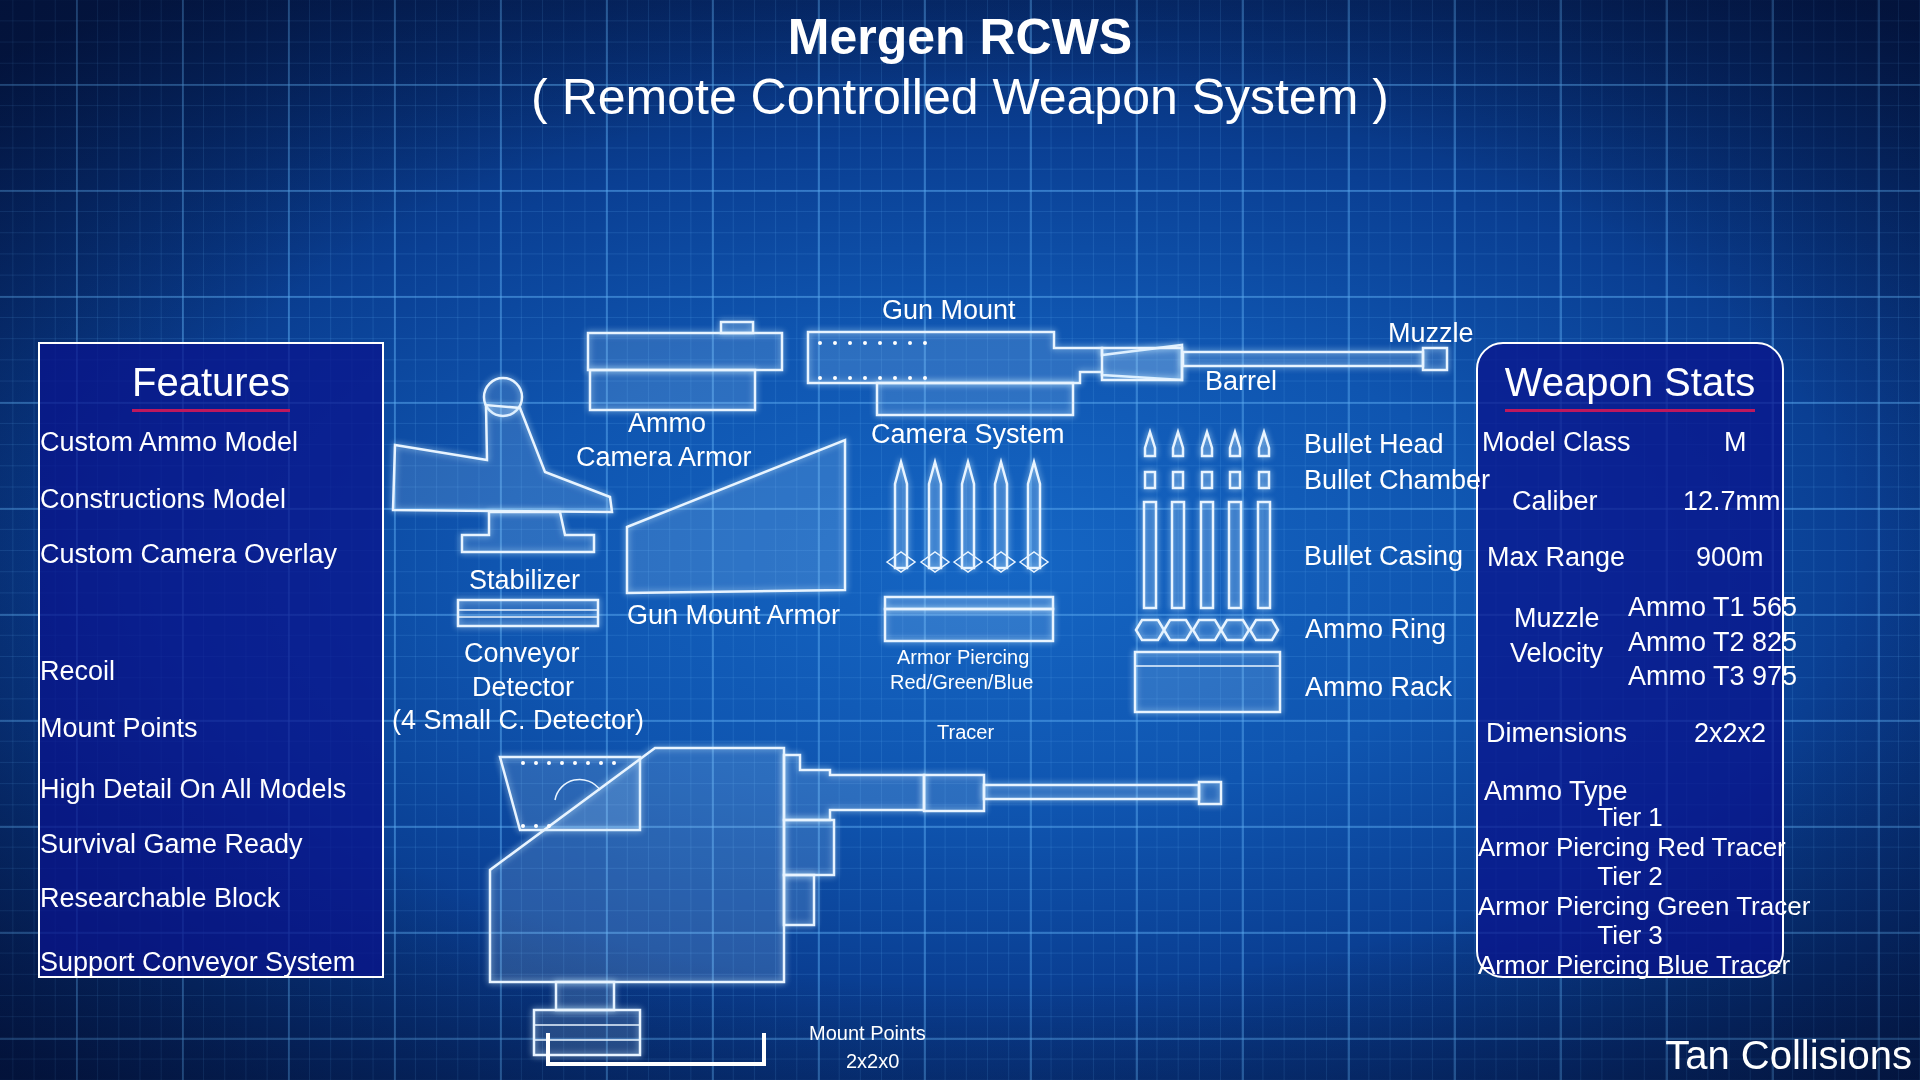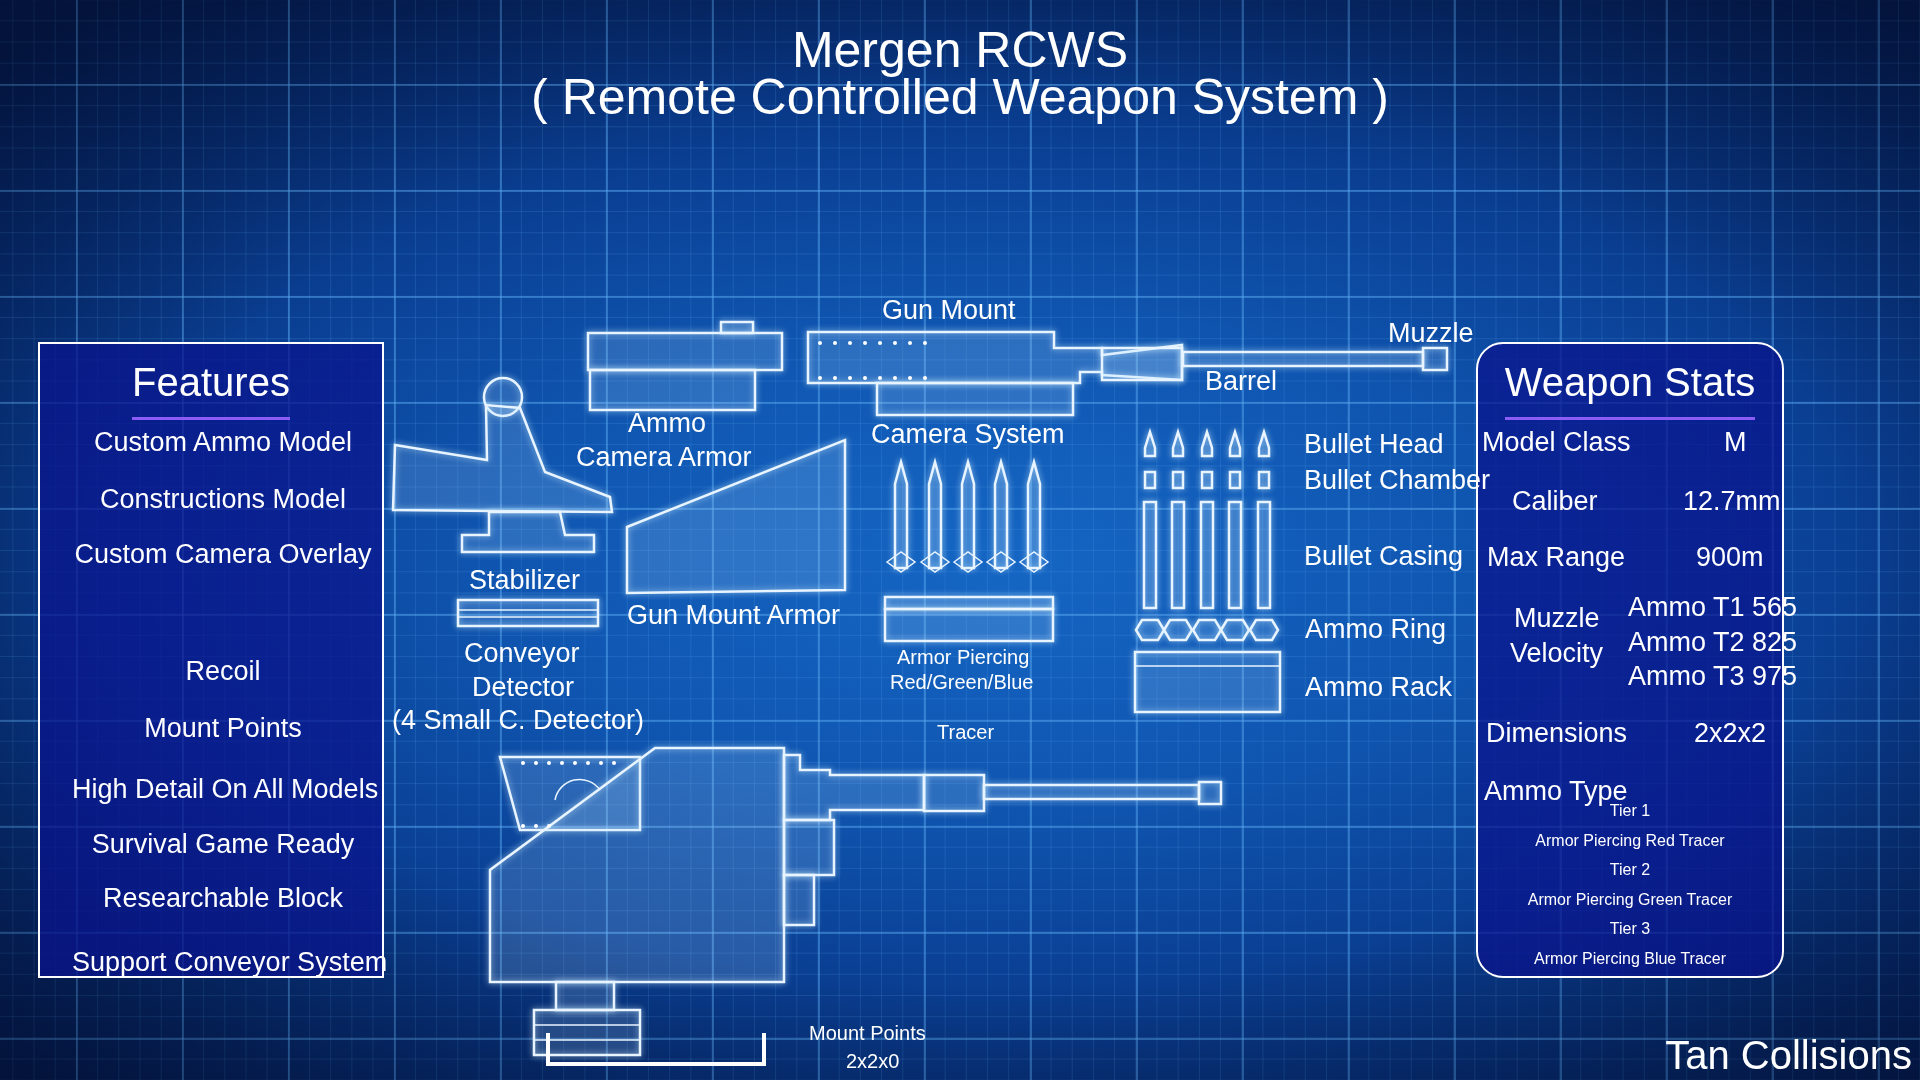--- a/index.html
+++ b/index.html
@@ -13,31 +13,31 @@
       linear-gradient(to right, rgba(90,170,240,0.45) 2px, transparent 2px),
       linear-gradient(to bottom, rgba(90,170,240,0.45) 2px, transparent 2px),
       linear-gradient(to right, rgba(90,170,240,0.18) 1px, transparent 1px),
       linear-gradient(to bottom, rgba(90,170,240,0.18) 1px, transparent 1px);
     background-size:106px 106px,106px 106px,21.2px 21.2px,21.2px 21.2px;
     background-position:-30px -22px,-30px -22px,-30px -22px,-30px -22px;
   }
   .vignette{position:absolute;inset:0;
     background:radial-gradient(ellipse 80% 75% at 52% 50%, rgba(0,0,0,0) 55%, rgba(2,10,40,0.55) 100%);}
   .title{position:absolute;left:0;width:1920px;text-align:center;font-size:50px;line-height:1;}
-  .t1{top:25px;}
+  .t1{top:12px;font-weight:bold;}
   .t2{top:72px;}
   .panel{position:absolute;border:2px solid #fff;background:rgba(10,20,140,0.75);box-sizing:border-box;}
   .panel-left{left:38px;top:342px;width:346px;height:636px;}
   .panel-right{left:1476px;top:342px;width:308px;height:636px;border-radius:27px;}
   .panel-heading{position:absolute;left:0;right:0;text-align:center;font-size:40px;top:16px;}
-  .panel-heading span{border-bottom:3px solid #8b5cf6;padding-bottom:13px;}
-  .feat{position:absolute;left:0;right:8px;text-align:center;font-size:27px;white-space:nowrap;margin-left:32px;}
+  .panel-heading span{border-bottom:3px solid #be185d;padding-bottom:5px;}
+  .feat{position:absolute;left:0;right:8px;font-size:27px;white-space:nowrap;}
   .stat-label{position:absolute;font-size:27px;white-space:nowrap;text-align:center;}
   .stat-value{position:absolute;font-size:27px;white-space:nowrap;text-align:center;}
-  .ammo-line{position:absolute;left:0;right:0;text-align:center;font-size:16px;white-space:nowrap;}
+  .ammo-line{position:absolute;left:0;right:0;text-align:center;font-size:26px;white-space:nowrap;}
   .lbl{position:absolute;font-size:27px;white-space:nowrap;text-align:center;line-height:1.15;}
   .lbl-sm{position:absolute;font-size:20px;white-space:nowrap;text-align:center;line-height:1.25;}
   svg.blueprint{position:absolute;left:0;top:0;width:1920px;height:1080px;}
   svg.blueprint .ln{fill:rgba(180,220,255,0.10);stroke:#e8f4ff;stroke-width:2.5;filter:drop-shadow(0 0 3px rgba(200,235,255,0.8));}
   svg.blueprint .thin{fill:none;stroke:#e8f4ff;stroke-width:1.5;}
   svg.blueprint .dot{fill:#fff;}
   .footer{position:absolute;right:8px;top:1033px;font-size:40px;}
 </style>
 </head>
 <body>

